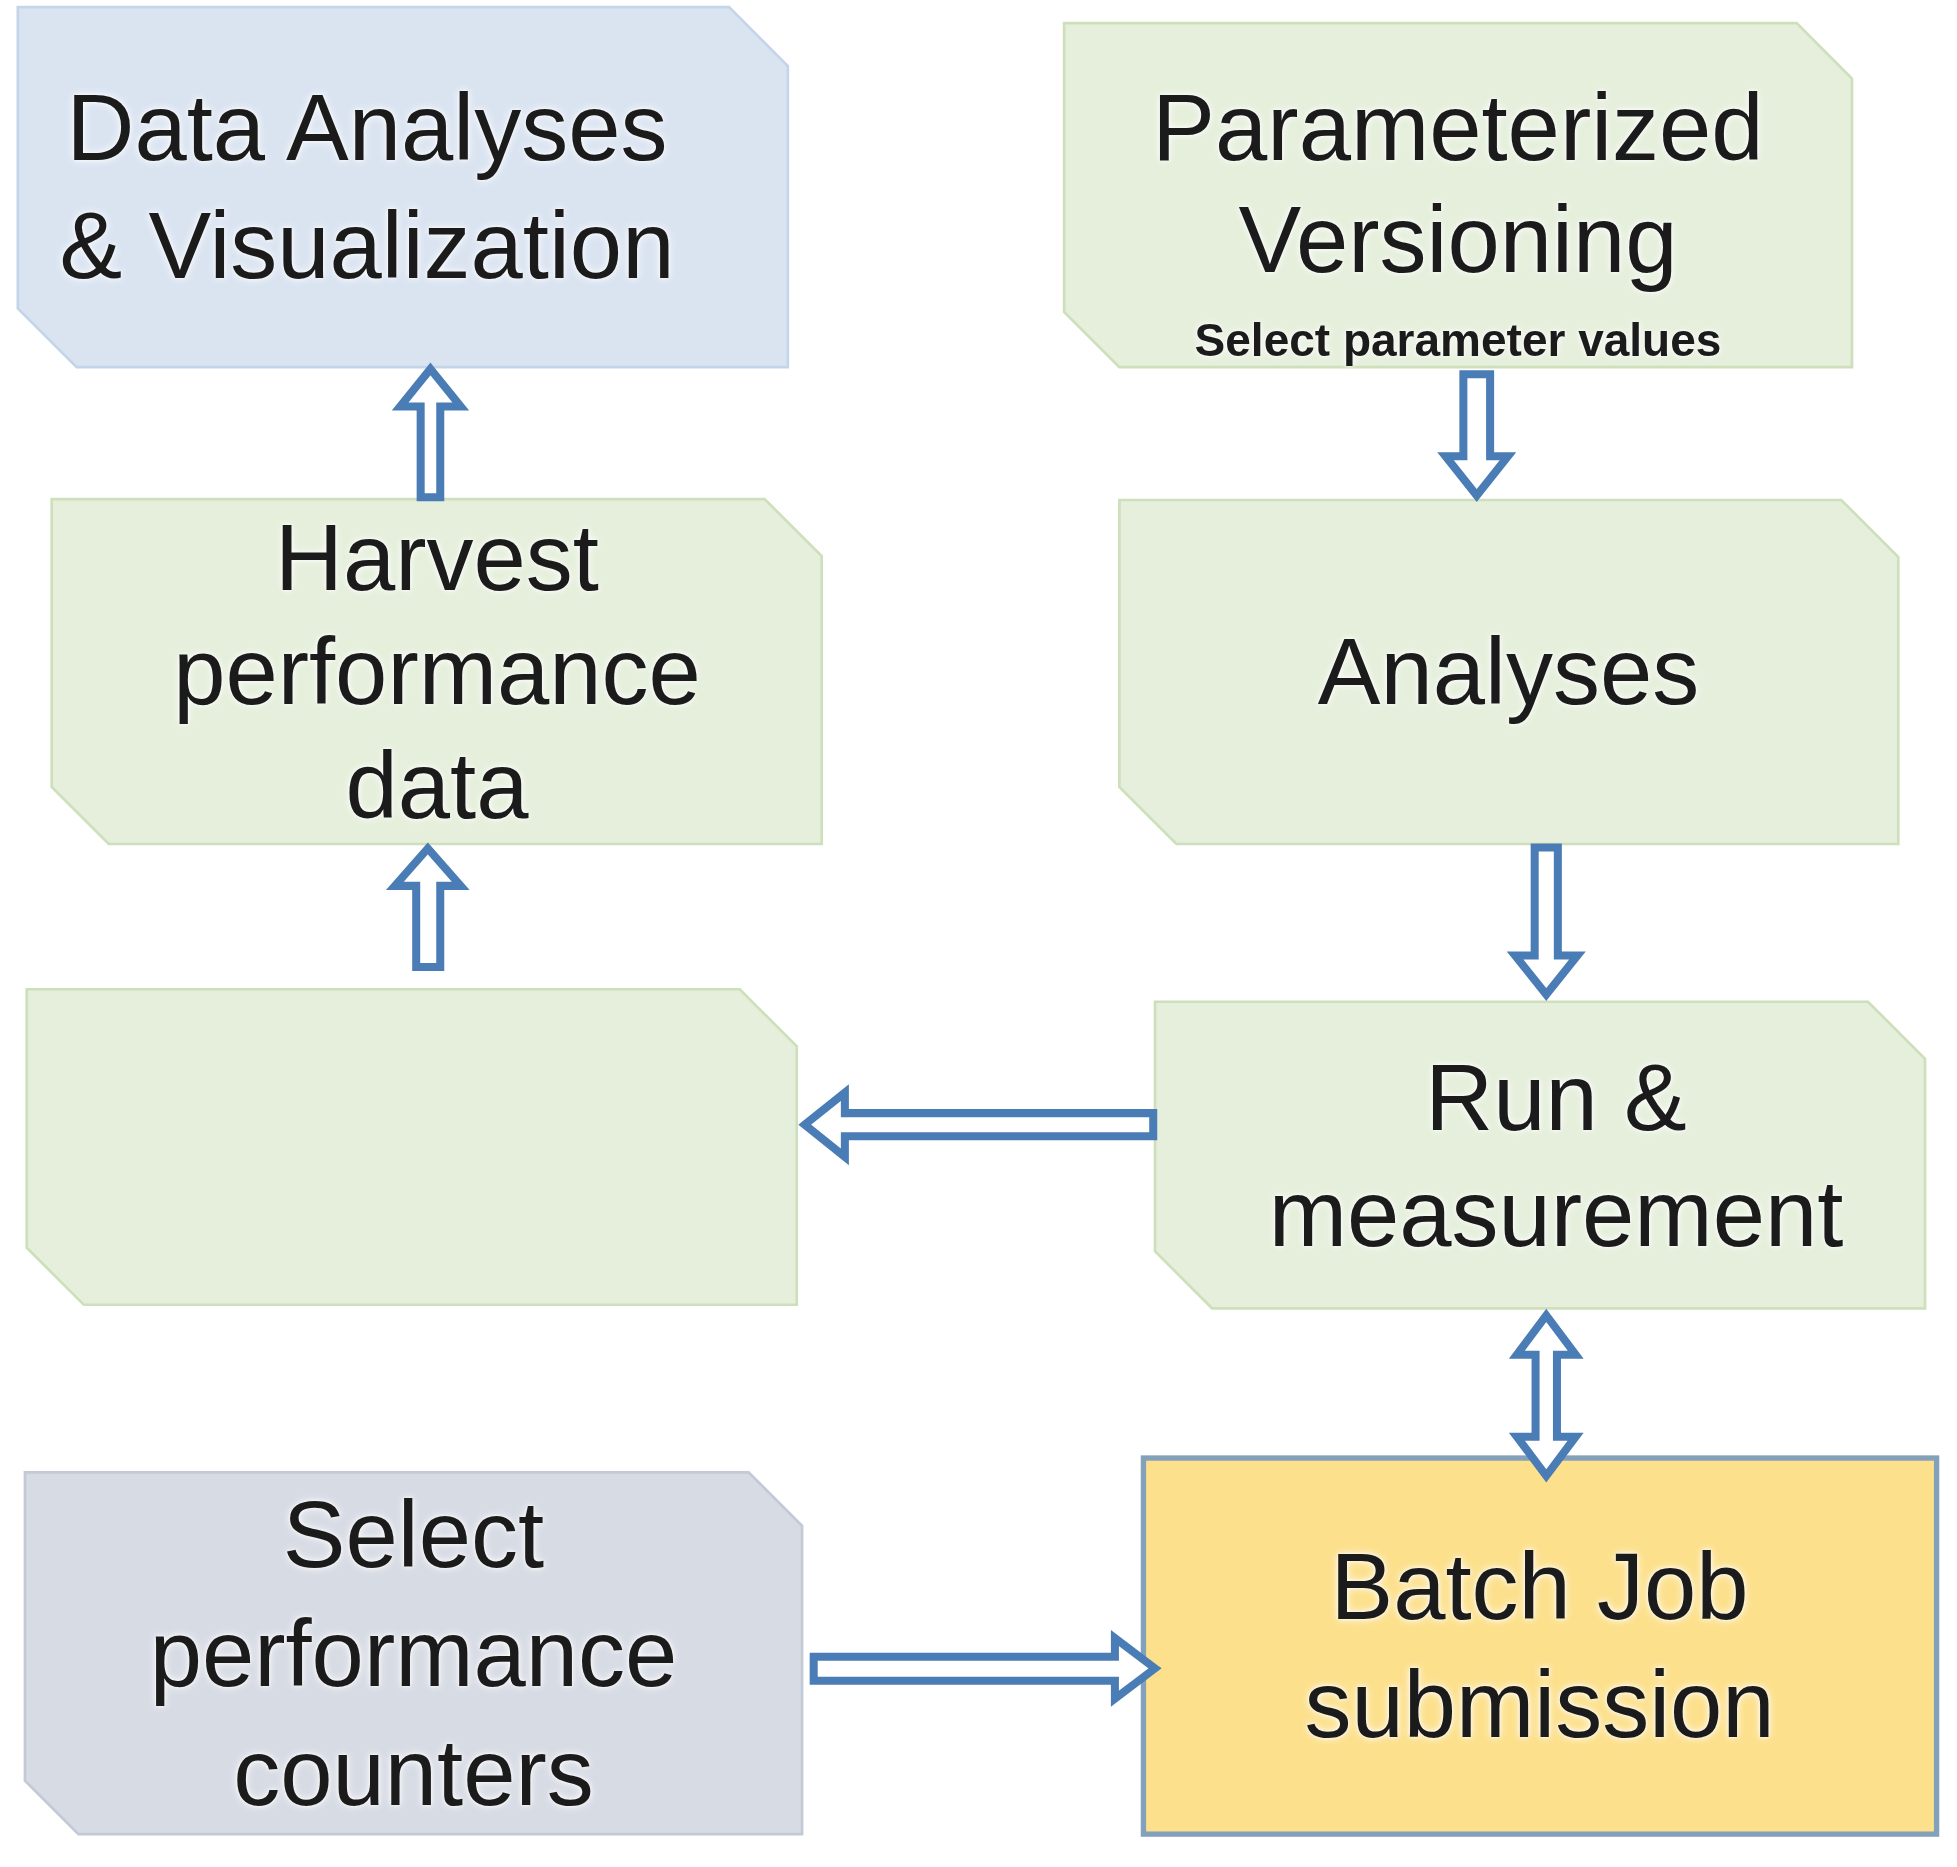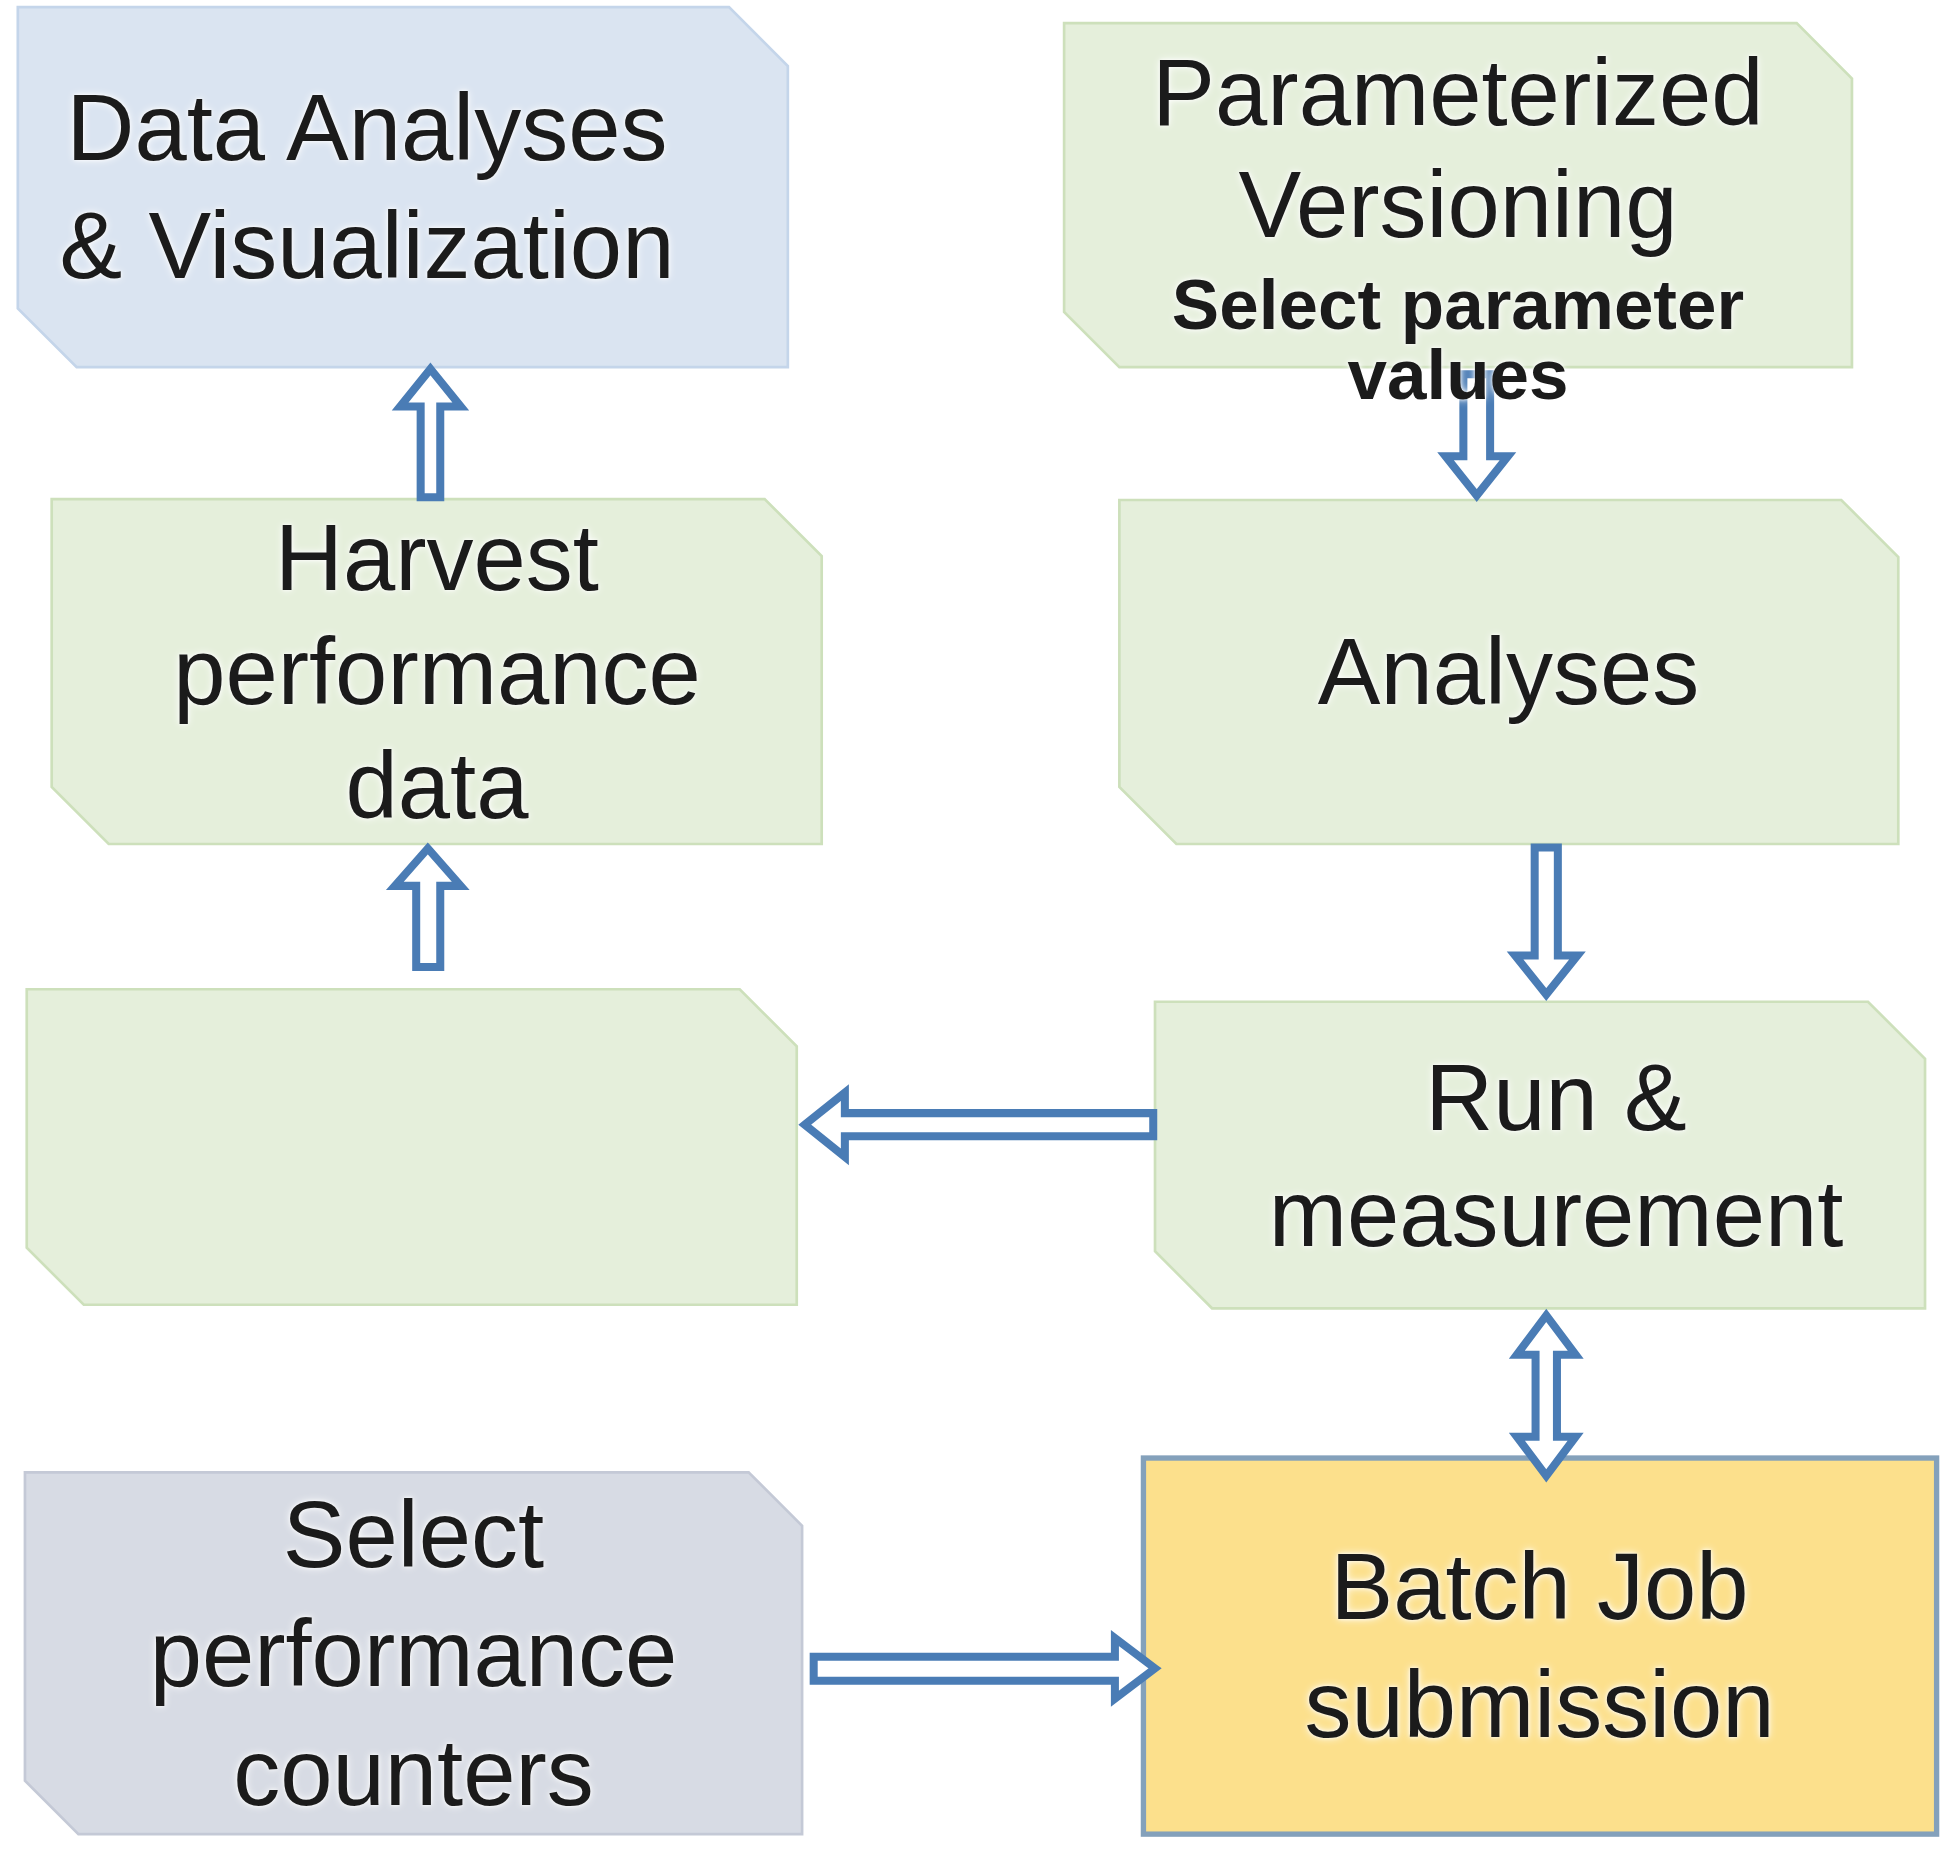--- a/index.html
+++ b/index.html
@@ -26,21 +26,21 @@
     white-space:pre-line;
     font-size:94px;
     line-height:116px;
     text-shadow:0 0 9px rgba(255,255,255,.95), 0 0 3.6px rgba(255,255,255,.9);
   }
   .lh-128{line-height:114px;}
   .lh-132{line-height:118px;}
   .lh-134{line-height:119px;}
   .param-title{line-height:112px;}
   .param-subtitle{
-    font-size:71px;line-height:70px;font-weight:700;margin-top:9px;
+    font-size:46px;line-height:70px;font-weight:700;margin-top:9px;
   }
 </style>
 </head>
 <body>
 
 <div class="canvas">
 
   <svg class="gfx" viewBox="0 0 2197 2096">
 
     <polygon class="node-shape blue" points="20,8 818,8 884,74 884,412 86,412 20,346"></polygon>

